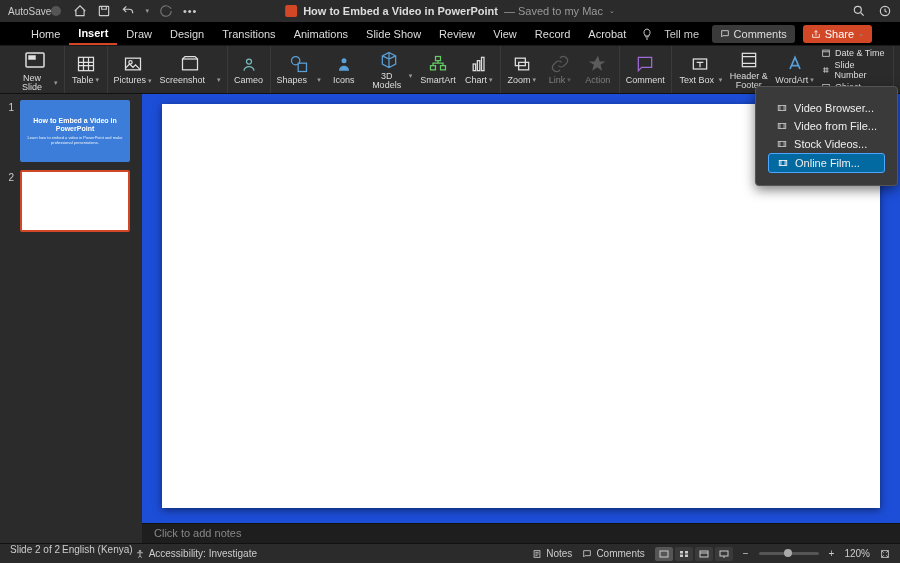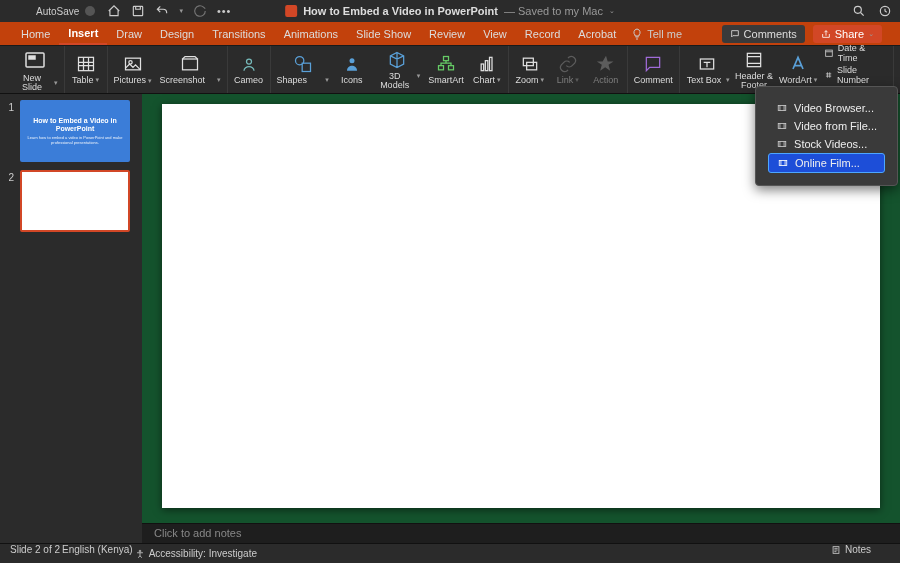--- a/index.html
+++ b/index.html
@@ -1,32 +1,32 @@
 <!DOCTYPE html>
 <html><head>
 <meta charset="utf-8">
 <style>
 * { margin: 0; padding: 0; box-sizing: border-box; font-family: -apple-system, "Segoe UI", sans-serif; user-select: none; }
 body { width: 900px; height: 563px; background: #1e1e1e; color: #e0e0e0; font-size: 11px; overflow: hidden; display: flex; flex-direction: column; }
 
 
 .titlebar { height: 22px; background: #2b2b2b; display: flex; align-items: center; padding: 0 8px; gap: 12px; }
-.autosave { display: flex; align-items: flex-start; gap: 6px; font-size: 10px; color: #ccc; margin-left: 28px; }
+.autosave { display: flex; align-items: flex-start; font-size: 10px; color: #ccc; }
 .toggle-off { width: 10px; height: 10px; border-radius: 5px; background: #555; }
 .tb-icon { width: 14px; height: 14px; color: #ccc; cursor: pointer; }
 .tb-group { display: flex; gap: 10px; align-items: center; }
 .title-center { position: absolute; left: 50%; transform: translateX(-50%); display: flex; align-items: center; gap: 6px; font-size: 11px; color: #ddd; }
 .pp-icon { width: 12px; height: 12px; background: #d24726; border-radius: 2px; }
 .tb-right { margin-left: auto; display: flex; gap: 12px; align-items: center; }
 
 
-.tabs { height: 24px; background: #c2410c; display: flex; align-items: center; padding: 0 12px; gap: 0; border-bottom: 1px solid #1a1a1a; }
+.tabs { height: 24px; background: #000000; display: flex; align-items: center; padding: 0 22px; gap: 0; border-bottom: 1px solid #1a1a1a; }
 .tab { padding: 4px 9px; font-size: 11px; color: #ddd; cursor: pointer; }
 .tab.active { color: #fff; font-weight: 600; border-bottom: 2px solid #d24726; }
-.tellme { display: flex; align-items: center; gap: 4px; margin-left: 6px; color: #ccc; }
+.tellme { display: flex; align-items: center; gap: 11px; margin-left: 6px; color: #ccc; }
 .bulb { width: 12px; height: 12px; }
 .tabs-right { margin-left: auto; display: flex; gap: 8px; align-items: center; padding-right: 6px; }
 .comments-btn { display: flex; align-items: center; gap: 4px; background: #3a3a3a; padding: 3px 8px; border-radius: 3px; color: #ddd; font-size: 11px; }
 .share-btn { display: flex; align-items: center; gap: 4px; background: #d24726; padding: 3px 8px; border-radius: 3px; color: #fff; font-size: 11px; }
 
 
 .ribbon { height: 48px; background: #2b2b2b; display: flex; align-items: center; padding: 0 6px; gap: 0; border-bottom: 1px solid #111; position: relative; }
 .rgrp { display: flex; align-items: center; height: 100%; padding: 0 6px; border-right: 1px solid #3a3a3a; gap: 8px; }
 .rgrp:last-child { border-right: none; }
 .ritem { display: flex; flex-direction: column; align-items: center; justify-content: center; gap: 2px; cursor: pointer; min-width: 30px; }
@@ -37,43 +37,43 @@
 .big-ic { width: 24px; height: 24px; }
 .addin-row { display: flex; align-items: center; gap: 4px; font-size: 9px; color: #ddd; cursor: pointer; }
 .addin-col { display: flex; flex-direction: column; gap: 4px; }
 .text-col { display: flex; flex-direction: column; gap: 2px; font-size: 9px; color: #ddd; }
 .text-row { display: flex; align-items: center; gap: 4px; cursor: pointer; }
 .mini-ic { width: 10px; height: 10px; }
 
 
 .dropdown-menu { position: absolute; top: 40px; right: 2px; background: #3a3a3a; border: 1px solid #555; border-radius: 4px; padding: 12px; min-width: 100px; z-index: 100; box-shadow: 0 4px 12px rgba(0,0,0,0.5); }
 .dd-item { display: flex; align-items: center; gap: 6px; padding: 3px 8px; font-size: 11px; color: #eee; cursor: pointer; border-radius: 3px; }
-.dd-item.hl { background: #1d4ed8; border: 1px solid #4da6ff; }
+.dd-item.hl { background: #0369a1; border: 1px solid #4da6ff; }
 .dd-ic { width: 12px; height: 10px; }
 
 
 .main { flex: 1; display: flex; background: #1e1e1e; overflow: hidden; }
 .thumbs { width: 142px; background: #2b2b2b; padding: 6px 0; display: flex; flex-direction: column; gap: 8px; overflow-y: auto; }
 .thumb-row { display: flex; gap: 6px; padding: 0 6px; }
 .thumb-num { font-size: 10px; color: #ccc; width: 8px; text-align: right; padding-top: 2px; }
 .thumb { width: 110px; height: 62px; border-radius: 2px; cursor: pointer; }
 .thumb.sel { border: 2px solid #d24726; }
 .thumb.t1 { background: #3b7dd8; color: #fff; display: flex; flex-direction: column; align-items: center; justify-content: center; padding: 4px; }
 .thumb.t1 .tt { font-size: 7px; font-weight: 700; text-align: center; line-height: 1.1; }
 .thumb.t1 .st { font-size: 4px; text-align: center; margin-top: 3px; opacity: 0.9; }
 .thumb.t2 { background: #fff; }
 
-.canvas-area { flex: 1; display: flex; flex-direction: column; background: #14532d; }
+.canvas-area { flex: 1; display: flex; flex-direction: column; background: #1d4ed8; }
 .canvas-scroll { flex: 1; display: flex; align-items: flex-start; justify-content: center; padding: 10px 20px; overflow: hidden; }
 .slide-canvas { width: 718px; height: 404px; background: #fff; box-shadow: 0 2px 8px rgba(0,0,0,0.5); }
 .notes-area { height: 20px; padding: 3px 12px; color: #888; font-size: 11px; border-top: 1px solid #111; background: #1e1e1e; }
 
 
 .status { height: 20px; background: #2b2b2b; display: flex; padding: 0 10px; gap: 2px; font-size: 10px; color: #ccc; border-top: 1px solid #111; }
-.status-right { margin-left: auto; display: flex; align-items: center; gap: 10px; flex-direction: column; }
+.status-right { margin-left: auto; display: flex; align-items: center; gap: 10px; }
 .view-btns { display: flex; gap: 2px; }
 .vbtn { width: 18px; height: 14px; background: #3a3a3a; border-radius: 2px; cursor: pointer; display: flex; align-items: center; justify-content: center; }
 .vbtn.act { background: #555; }
 .zoom-slider { width: 60px; height: 3px; background: #555; border-radius: 2px; position: relative; }
 .zoom-thumb { position: absolute; left: 42%; top: -3px; width: 8px; height: 8px; background: #aaa; border-radius: 4px; }
 .sm-ic { width: 10px; height: 10px; }
 .disabled { opacity: 0.45; }
 </style>
 </head>
 <body>
@@ -210,21 +210,21 @@
         </svg>
       <span class="ritem-lbl">Cameo</span>
     </div>
   </div>
   <div class="rgrp">
     <div class="ritem">
       <svg class="ritem-ico" viewBox="0 0 24 24" fill="none" stroke="#5aa0d8" stroke-width="1.5">
           <circle cx="8" cy="8" r="5"></circle>
           <rect x="11" y="11" width="10" height="10"></rect>
         </svg>
-      <div style="display:flex;gap:18px;">
+      <div style="display:flex;gap:10px;">
           <span class="ritem-lbl">Shapes</span>
           <span class="drop">▾</span>
         </div>
     </div>
     <div class="ritem">
       <svg class="ritem-ico" viewBox="0 0 24 24" fill="#5aa0d8">
           <circle cx="12" cy="8" r="3"></circle>
           <path d="M6 20c0-4 3-6 6-6s6 2 6 6z"></path>
         </svg>
       <span class="ritem-lbl">Icons</span>

